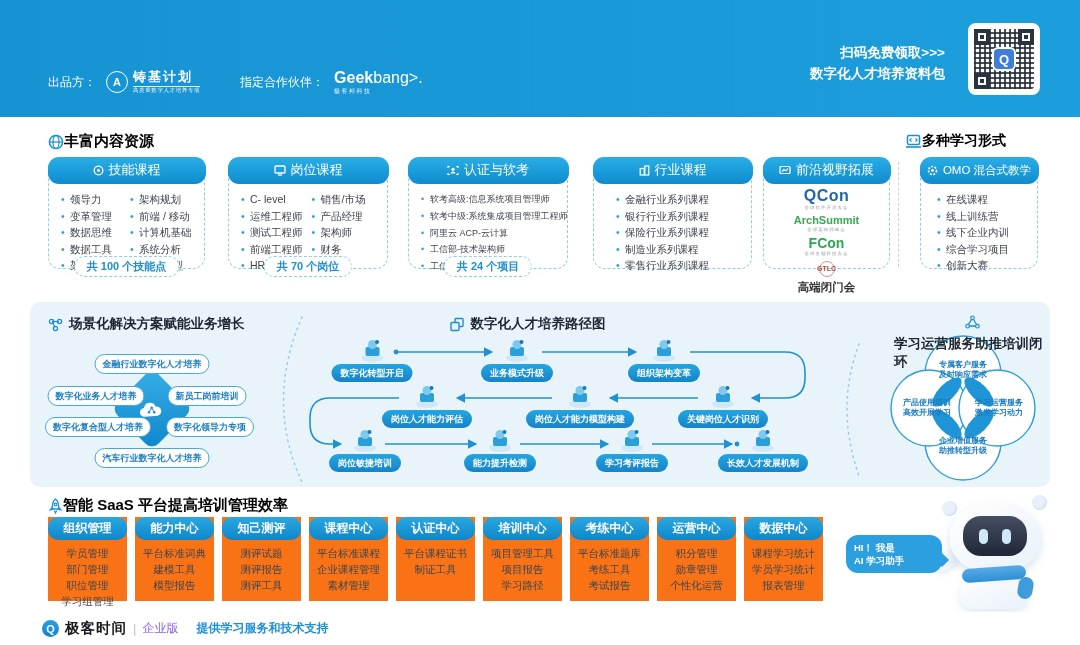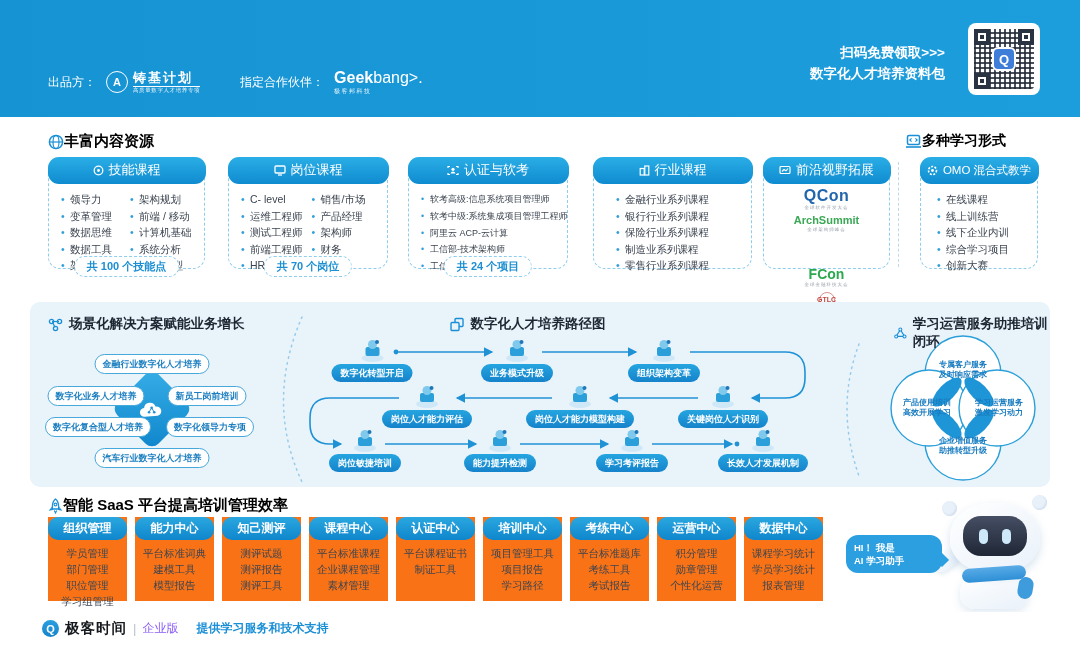--- a/index.html
+++ b/index.html
@@ -10,21 +10,21 @@
   
   .hd { position:absolute; left:0; top:0; width:1080px; height:117px;
         background:linear-gradient(90deg,#1693d3,#1d9edc); }
   .hd-title { position:absolute; left:48px; top:26px; font-size:26px; font-weight:bold; color:#fff; letter-spacing:1px; }
   .hd-meta { position:absolute; left:48px; top:70px; display:flex; align-items:center; gap:10px; color:#fff; }
   .hd-label { font-size:12px; }
   .zhuji { display:flex; align-items:center; gap:5px; }
   .zhuji-mark { width:22px; height:22px; border:1.6px solid #fff; border-radius:50%;
                 display:flex; align-items:center; justify-content:center; font-size:11px; font-weight:bold; color:#fff; }
   .zhuji-txt { display:flex; flex-direction:column; line-height:1; }
-  .zhuji-txt b { font-size:13px; letter-spacing:2px; border-bottom:1px solid #fff; padding-bottom:2px; }
+  .zhuji-txt b { font-size:13px; letter-spacing:2px; border-bottom:1px solid #fff; padding-bottom:2px;font-family:Liberation Mono, monospace; }
   .zhuji-txt i { font-style:normal; font-size:5.5px; letter-spacing:.6px; opacity:.9; margin-top:1.5px; }
   .partner { margin-left:30px; }
   .gb { display:flex; flex-direction:column; line-height:1; color:#fff; }
   .gb-row { font-size:16px; } .gb-row b { font-weight:bold; } .gb-row span { font-weight:normal; }
   .gb i { font-style:normal; font-size:6px; letter-spacing:1.5px; opacity:.9; margin-top:2px; }
   .qr-cta { position:absolute; right:135px; top:42px; text-align:right; color:#fff; font-weight:bold; font-size:13.5px; line-height:21px; }
   .qr { position:absolute; right:40px; top:23px; width:72px; height:72px; background:#fff; border-radius:8px; padding:6px; }
   .qr-noise { position:absolute; inset:6px; opacity:.85; border-radius:3px;
       background:
         repeating-linear-gradient(0deg,#2a3342 0 2px,transparent 2px 5px),
@@ -56,34 +56,34 @@
                 background:#fff; border:1.5px dashed #8ecdee; border-radius:10px; padding:2px 12px;
                 font-size:11px; font-weight:bold; color:#1b8fd2; }
   .c0 { left:48px; width:157px; } .c1 { left:228px; width:160px; }
   .c2 { left:408px; width:160px; } .c2 li { font-size:9px; line-height:16.8px; }
   .c3 { left:593px; width:159px; } .c3 ul { padding-left:22px; }
   .c4 { left:763px; width:127px; text-align:left; }
   .logo-stack { margin-top:30px; display:flex; flex-direction:column; align-items:center; line-height:1; }
   .lg-qcon { font-size:16px; font-weight:bold; color:#2166ad; letter-spacing:.5px; }
   .lg-sub { font-size:4.5px; color:#9aa3ad; letter-spacing:1px; margin:2px 0 4px; }
   .lg-arch { font-size:11px; font-weight:bold; color:#3aa855; }
-  .lg-fcon { font-size:14px; font-weight:bold; color:#2da84e;margin-top:31px; }
+  .lg-fcon { font-size:14px; font-weight:bold; color:#2da84e; }
   .lg-gtlc { font-size:7px; font-weight:bold; color:#c2453f; border:1px solid #d8928f; border-radius:50%;
              width:16px; height:16px; display:flex; align-items:center; justify-content:center; margin-bottom:3px; }
   .lg-close { font-size:11.5px; color:#333; font-weight:bold; margin-top:2px; }
   .vdash { position:absolute; left:898px; top:45px; height:105px; border-left:1.5px dashed #bcd9ec; }
   .omo { left:920px; width:118px; }
   .omo .rcard-hd { font-size:11.5px; }
   .omo ul { padding-left:16px; }
 
   
   .band2 { position:absolute; left:30px; top:302px; width:1020px; height:185px; background:#e9f3fa; border-radius:10px; }
   .band2 svg.bg { position:absolute; left:0; top:0; }
   .b2-title { position:absolute; display:flex; align-items:center; gap:6px; font-size:13.5px; font-weight:bold; color:#1d2733; z-index:3; }
-  .bt1 { left:18px; top:13px; } .bt2 { left:50%; top:13px; transform:translateX(-58%); } .bt3 { left:864px; top:13px; }
+  .bt1 { left:18px; top:13px; } .bt2 { left:50%; top:13px; transform:translateX(-58%); } .bt3 { left:864px; top:13px;flex-direction:column; }
   .sc-pill { position:absolute; transform:translate(-50%,-50%); white-space:nowrap; z-index:3;
              background:#fff; border:1px solid #47a8dc; border-radius:999px; padding:2.5px 7px;
              font-size:9px; font-weight:bold; color:#1c7fc0; }
   .diamond { position:absolute; left:93px; top:78px; width:58px; height:58px; border-radius:9px;
              background:linear-gradient(135deg,#36aee6,#0f86cc); transform:rotate(45deg); z-index:2;
              display:flex; align-items:center; justify-content:center; }
   .diamond svg { transform:rotate(-45deg); }
   .pnode { position:absolute; transform:translateX(-50%); display:flex; flex-direction:column; align-items:center; gap:1px; z-index:3; }
   .pnode .lbl { white-space:nowrap; background:linear-gradient(180deg,#25a5e0,#1583cb); color:#fff;
                 border-radius:999px; padding:2.5px 9px; font-size:9px; font-weight:bold; }

